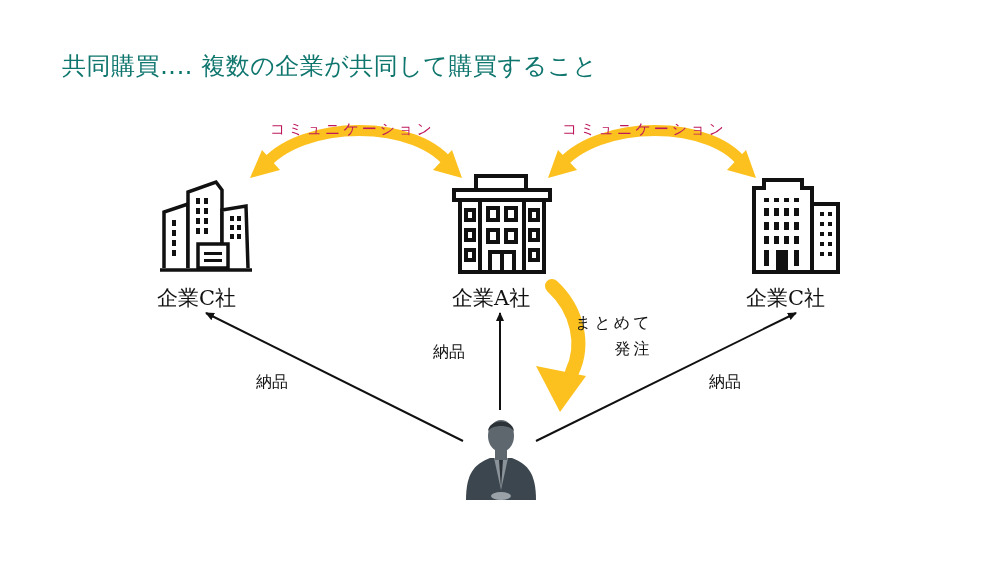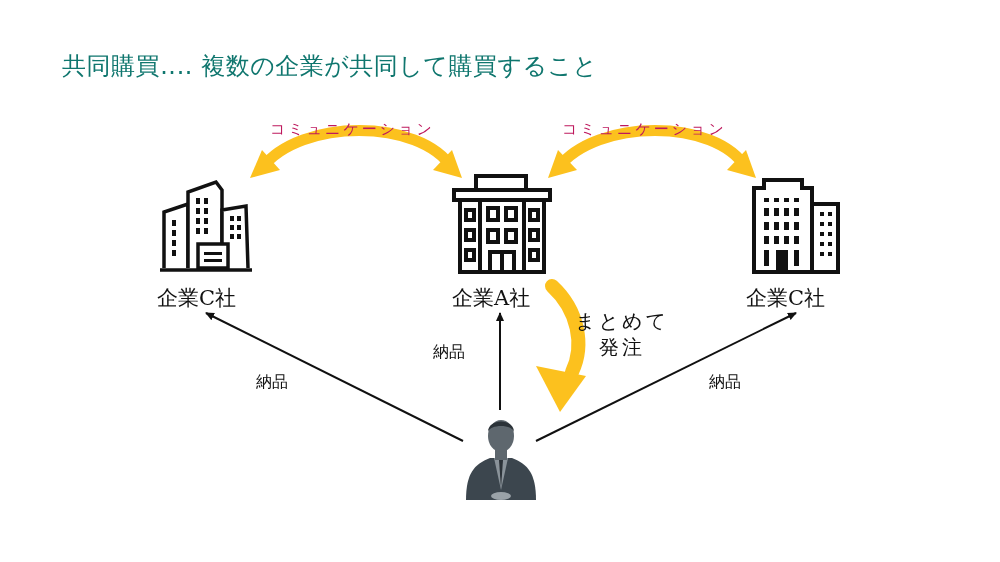--- a/index.html
+++ b/index.html
@@ -6,22 +6,22 @@
   body { width: 1000px; height: 562px; position: relative; overflow: hidden;
          font-family: "DejaVu Serif", "Liberation Serif", serif; color: #111; }
   .title { position: absolute; left: 62px; top: 50px; font-size: 24px; letter-spacing: 0.5px;
            font-family: "DejaVu Sans", "Liberation Sans", sans-serif; font-weight: normal; color: #0f766e; }
   svg.diagram { position: absolute; left: 0; top: 0; }
   .comm { position: absolute; font-size: 15px; letter-spacing: 3px;
           font-family: "DejaVu Sans", "Liberation Sans", sans-serif; color: #be185d; }
   .company { position: absolute; font-size: 21px; color: #111; }
   .label { position: absolute; font-size: 16px; color: #111;
            font-family: "DejaVu Sans", "Liberation Sans", sans-serif; }
-  .order { position: absolute; font-size: 20px; line-height: 26px; text-align: center; letter-spacing: 3px;
-           font-family: Liberation Mono, monospace; }
+  .order { position: absolute; font-size: 16px; line-height: 26px; text-align: right; letter-spacing: 3px;
+           font-family: Liberation Serif, serif; }
 </style>
 </head>
 <body>
 
 <div class="title">共同購買‥‥ 複数の企業が共同して購買すること</div>
 
 <svg class="diagram" width="1000" height="562" viewBox="0 0 1000 562">
   <defs>
     <marker id="ah" markerWidth="10" markerHeight="10" refX="8" refY="5" orient="auto" markerUnits="userSpaceOnUse">
       <path d="M0,1 L9,5 L0,9 Z" fill="#111"></path>

